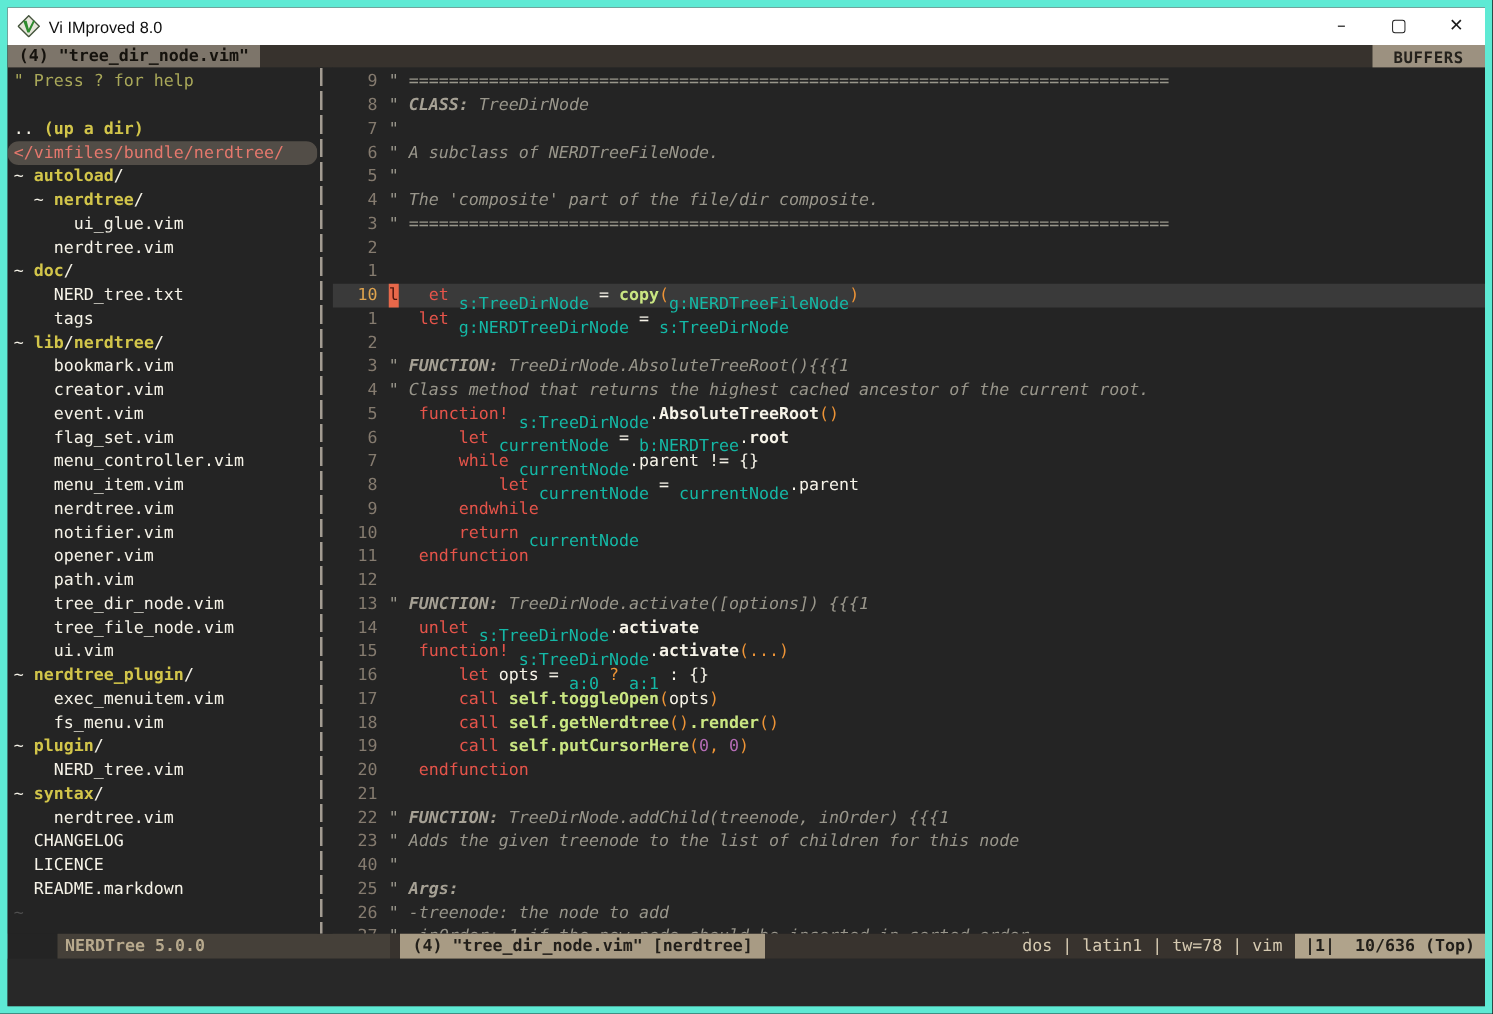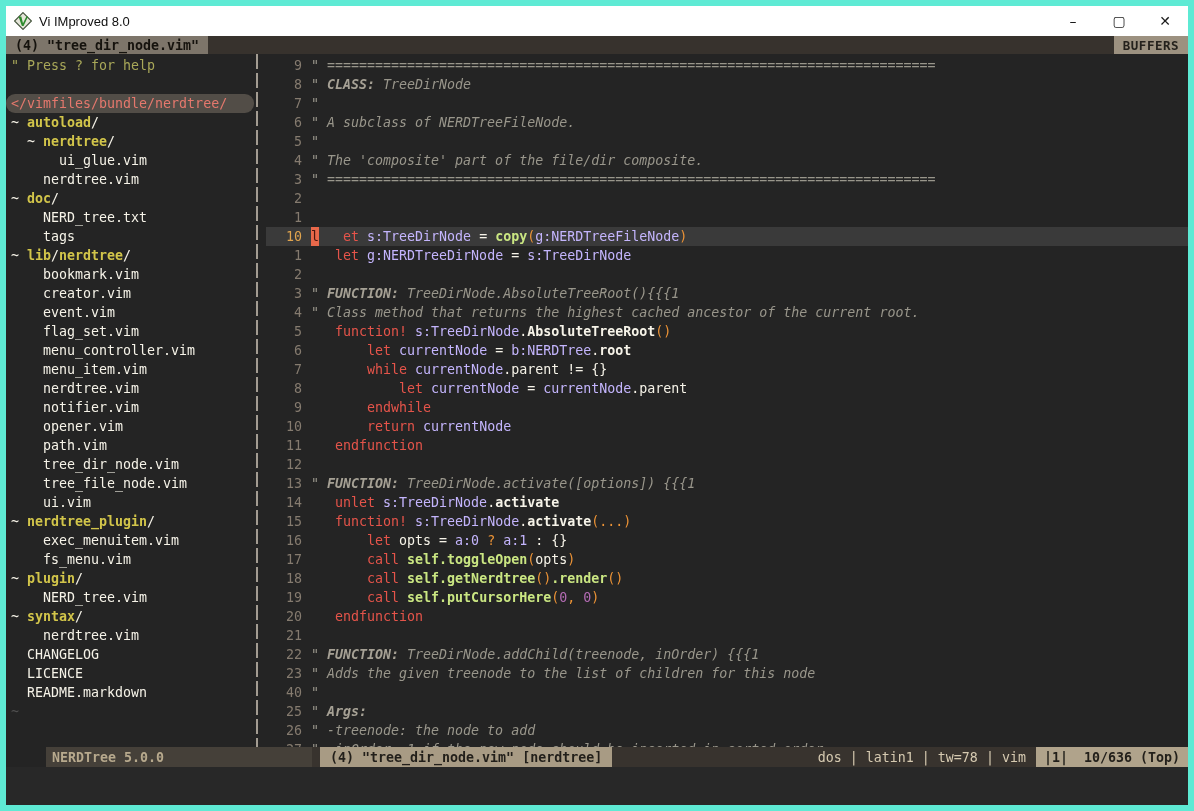--- a/index.html
+++ b/index.html
@@ -10,38 +10,38 @@
   .titlebar{height:30px;background:#ffffff;display:flex;align-items:center;flex:none;padding-left:8px;}
   .title-text{font-family:"Liberation Sans",sans-serif;font-size:13px;color:#101010;margin-left:7px;}
   .win-btns{margin-left:auto;display:flex;height:100%;}
   .win-btn{width:46px;display:flex;align-items:center;justify-content:center;
     font-size:14px;color:#1a1a1a;font-family:"DejaVu Sans",sans-serif;cursor:default;}
   
   .tabline{height:18px;background:#37322d;display:flex;align-items:stretch;flex:none;}
   .tab{background:#7d756a;color:#15120d;font-weight:bold;font-size:13.3px;
     padding:0 9px;display:flex;align-items:center;white-space:pre;}
   .buffers{margin-left:auto;background:#9c9180;color:#24211c;font-weight:bold;font-size:12.5px;
-    padding:0 9px;display:flex;align-items:center;letter-spacing:.5px;}
+    padding:0 17px;display:flex;align-items:center;letter-spacing:.5px;}
   
   .main{flex:1;display:flex;min-height:0;overflow:hidden;}
   .sidebar{width:248px;flex:none;padding-top:2px;overflow:hidden;background:#242424;}
   .sb-row{height:19px;line-height:19px;white-space:pre;font-size:13.3px;padding-left:5px;}
   .sb-hl{background:#524d47;border-radius:9px;}
   .vsep{width:12px;flex:none;background:#242424;position:relative;}
   .vsep::before{content:"";position:absolute;left:2px;top:0;bottom:0;width:2px;
     background:repeating-linear-gradient(to bottom,#a39c92 0 15px,rgba(0,0,0,0) 15px 19px);}
   .editor{flex:1;padding-top:2px;overflow:hidden;background:#242424;}
   .code-row{height:19px;line-height:19px;white-space:pre;font-size:13.3px;display:flex;}
   .code-row.cur{background:#3a3a3a;}
   .ln{width:36px;text-align:right;color:#857b6f;flex:none;margin-right:9px;}
   .cur .ln{color:#e0a44e;}
   
   .tk-n{color:#f6f3e8;}
   .tk-k{color:#e5544a;margin-left:24px;}
-  .tk-i{color:#c4b5fd;}
+  .tk-i{color:#14b8a6;margin-top:7px;}
   .tk-f{color:#cae682;font-weight:bold;}
   .tk-o{color:#ec9336;}
   .tk-num{color:#b36bb3;}
   .tk-c{color:#99968b;font-style:italic;}
   .tk-cb{color:#a6a195;font-style:italic;font-weight:bold;}
   .tk-m{color:#f6f3e8;font-weight:bold;}
   .tk-cur{background:#e8684a;color:#4a150d;}
   .tk-h{color:#a9a859;}
   .tk-d{color:#d2c54a;font-weight:bold;}
   .tk-w{color:#f6f3e8;}
@@ -81,20 +81,21 @@
 
   <div class="tabline">
     <div class="tab">(4) "tree_dir_node.vim"</div>
     <div class="buffers">BUFFERS</div>
   </div>
 
   <div class="main">
     <div class="sidebar">
         <div class="sb-row"><span class="tk-h">" Press ? for help</span></div>
         <div class="sb-row">&nbsp;</div>
+        <div class="sb-row"><span class="tk-w">.. </span><span class="tk-d">(up a dir)</span></div>
         <div class="sb-row sb-hl"><span class="tk-root">&lt;/vimfiles/bundle/nerdtree/</span></div>
         <div class="sb-row"><span class="tk-w">~ </span><span class="tk-d">autoload</span><span class="tk-w">/</span></div>
         <div class="sb-row"><span class="tk-w">  ~ </span><span class="tk-d">nerdtree</span><span class="tk-w">/</span></div>
         <div class="sb-row"><span class="tk-w">      ui_glue.vim</span></div>
         <div class="sb-row"><span class="tk-w">    nerdtree.vim</span></div>
         <div class="sb-row"><span class="tk-w">~ </span><span class="tk-d">doc</span><span class="tk-w">/</span></div>
         <div class="sb-row"><span class="tk-w">    NERD_tree.txt</span></div>
         <div class="sb-row"><span class="tk-w">    tags</span></div>
         <div class="sb-row"><span class="tk-w">~ </span><span class="tk-d">lib</span><span class="tk-w">/</span><span class="tk-d">nerdtree</span><span class="tk-w">/</span></div>
         <div class="sb-row"><span class="tk-w">    bookmark.vim</span></div>

